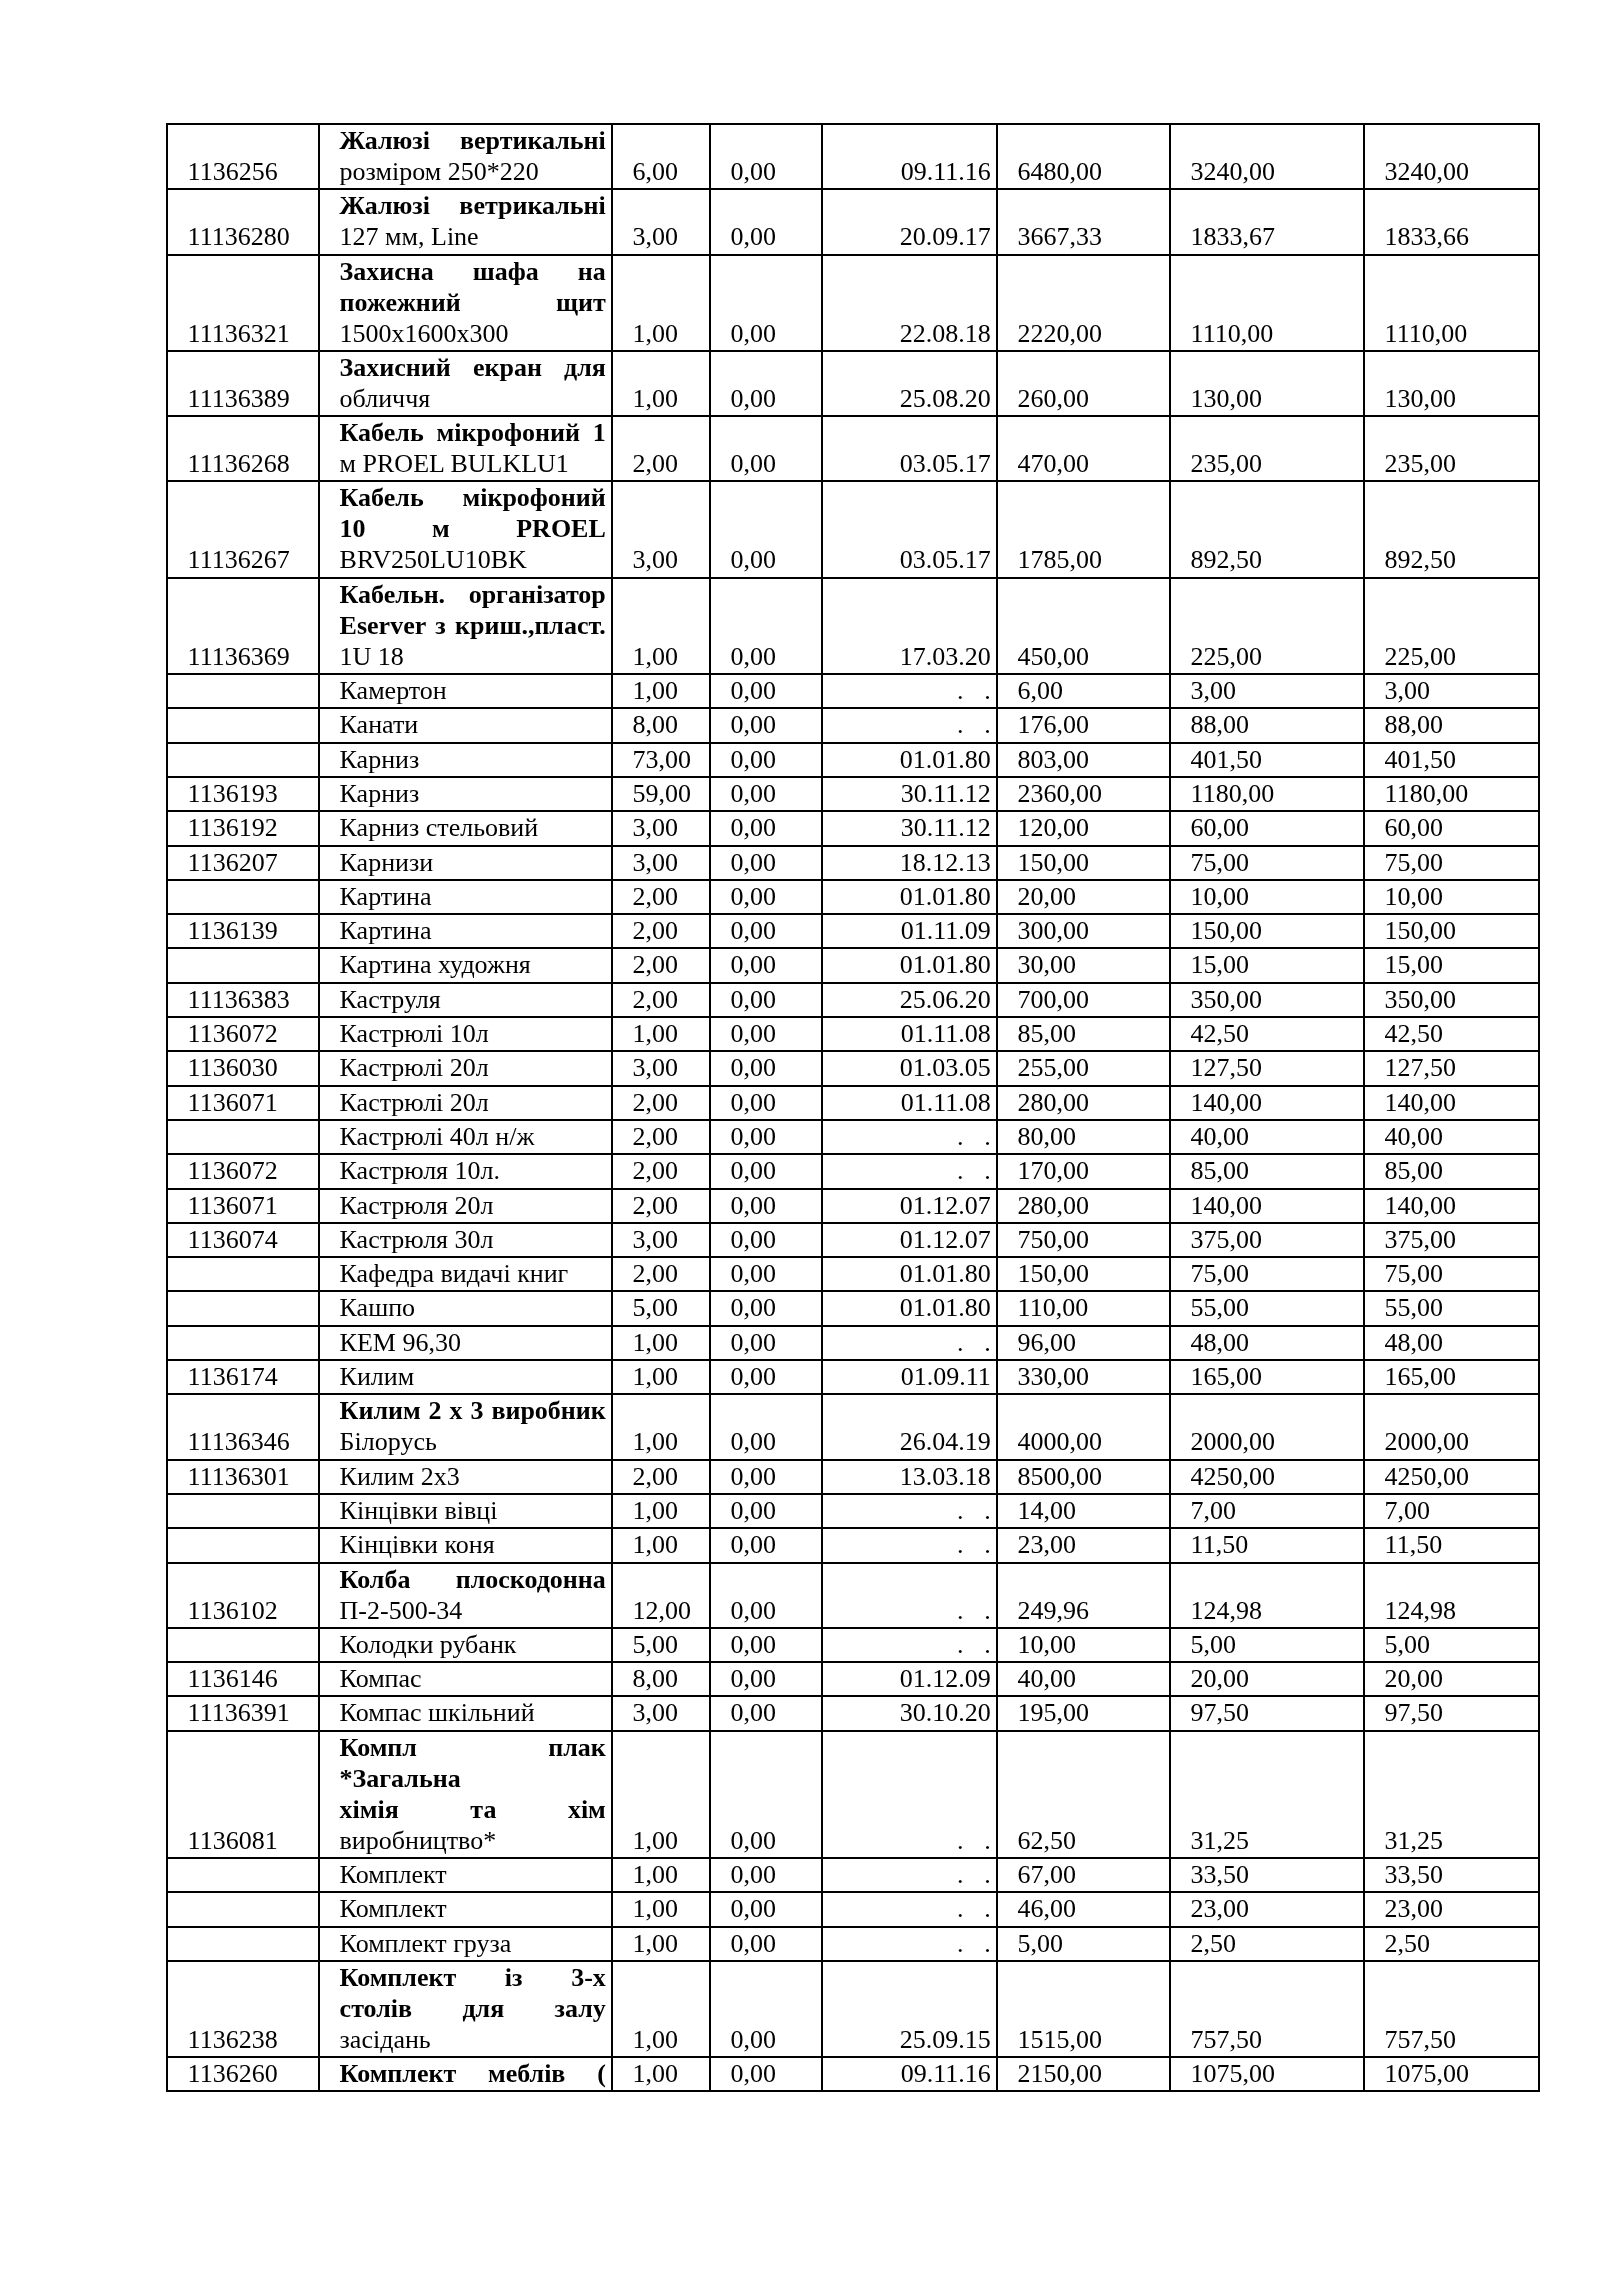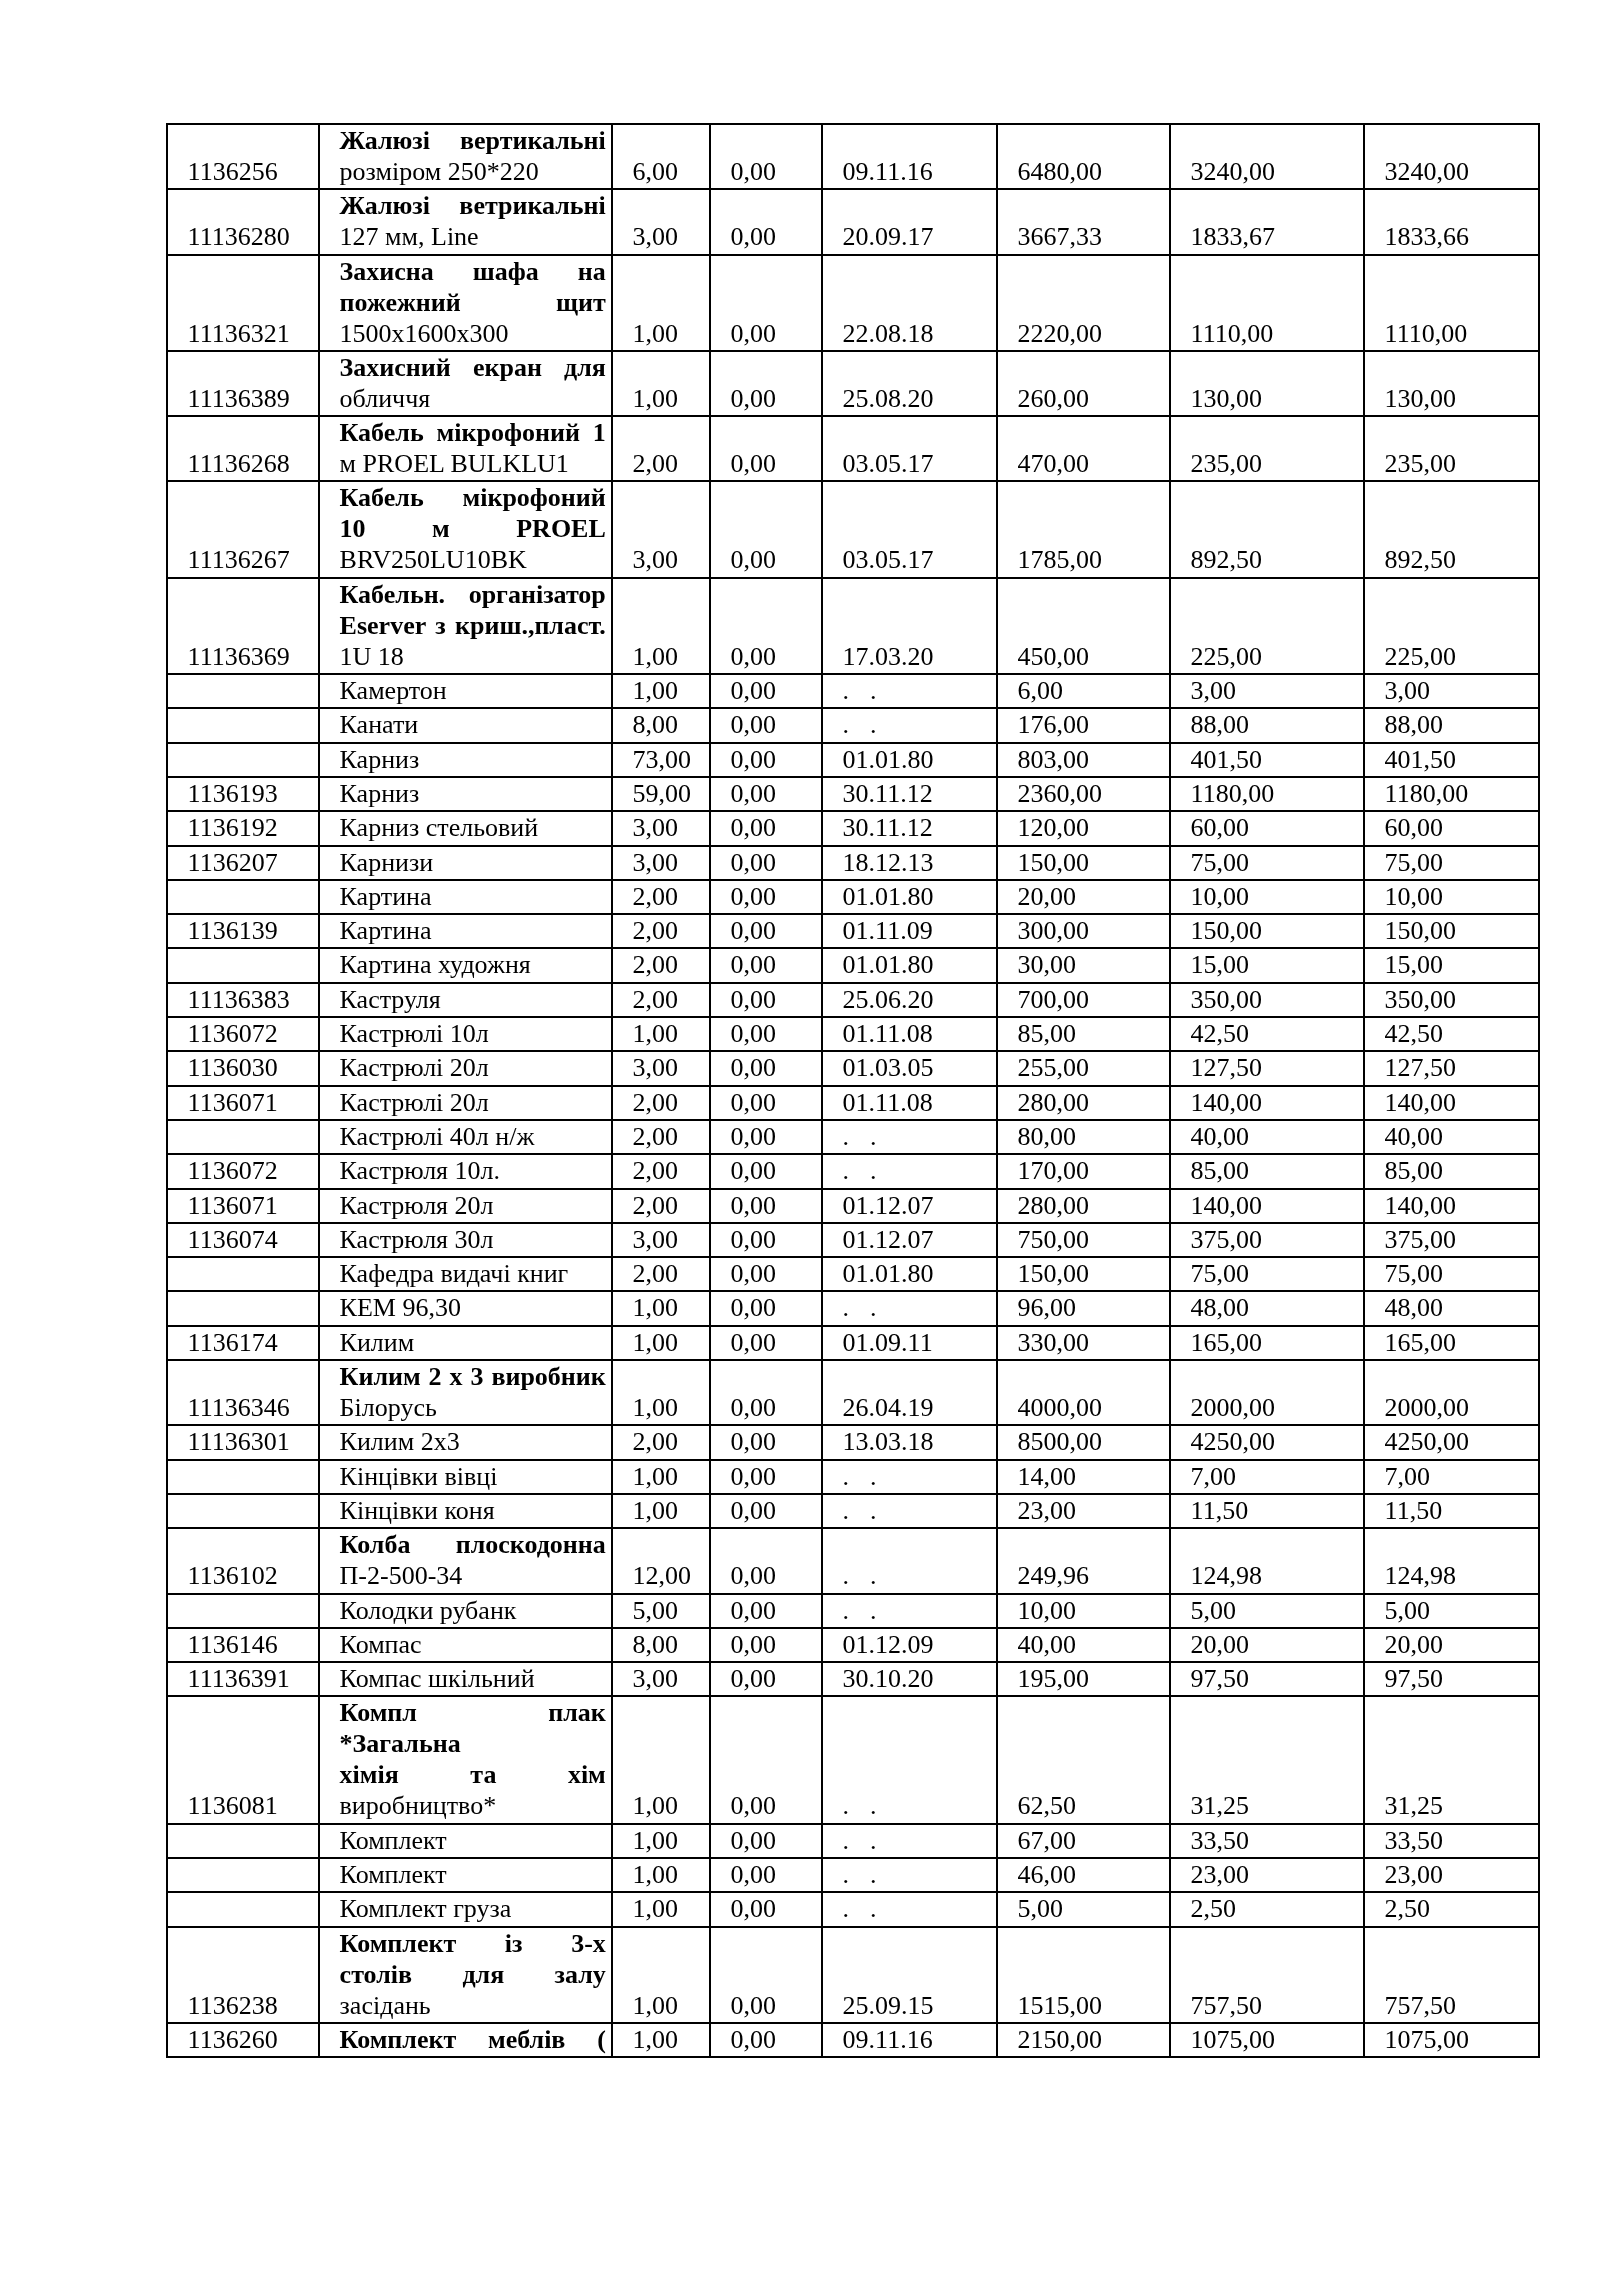--- a/index.html
+++ b/index.html
@@ -27,21 +27,21 @@
   table.inv td {
     border: 2px solid #000000;
     vertical-align: bottom;
     font-size: 26px;
     line-height: 31px;
     padding: 0 5.2px 1.3px 19.6px;
     overflow: hidden;
     word-break: normal;
   }
   td.c-id   { padding-left: 25px; }
-  td.c-date { padding-left: 25px; word-spacing: 14.4px; }
+  td.c-date { padding-left: 25px; word-spacing: 14.4px; text-align: right; }
   .nl { text-align: left; }
   .nl.j { text-align: justify; text-align-last: justify; font-weight: bold; }
   col.w-id   { width: 152px; }
   col.w-name { width: 293px; }
   col.w-qty  { width: 98px; }
   col.w-zero { width: 112px; }
   col.w-date { width: 175px; }
   col.w-am1  { width: 173px; }
   col.w-am2  { width: 194px; }
   col.w-am3  { width: 175px; }
@@ -393,20 +393,32 @@
             <div class="nl">Кафедра видачі книг</div>
           </td>
     <td class="c-qty">2,00</td>
     <td class="c-zero">0,00</td>
     <td class="c-date">01.01.80</td>
     <td class="c-amount">150,00</td>
     <td class="c-amount">75,00</td>
     <td class="c-amount">75,00</td>
   </tr>
 
+  <tr>
+    <td class="c-id"></td>
+    <td class="c-name">
+            <div class="nl">Кашпо</div>
+          </td>
+    <td class="c-qty">5,00</td>
+    <td class="c-zero">0,00</td>
+    <td class="c-date">01.01.80</td>
+    <td class="c-amount">110,00</td>
+    <td class="c-amount">55,00</td>
+    <td class="c-amount">55,00</td>
+  </tr>
 
   <tr>
     <td class="c-id"></td>
     <td class="c-name">
             <div class="nl">КЕМ 96,30</div>
           </td>
     <td class="c-qty">1,00</td>
     <td class="c-zero">0,00</td>
     <td class="c-date">. .</td>
     <td class="c-amount">96,00</td>

